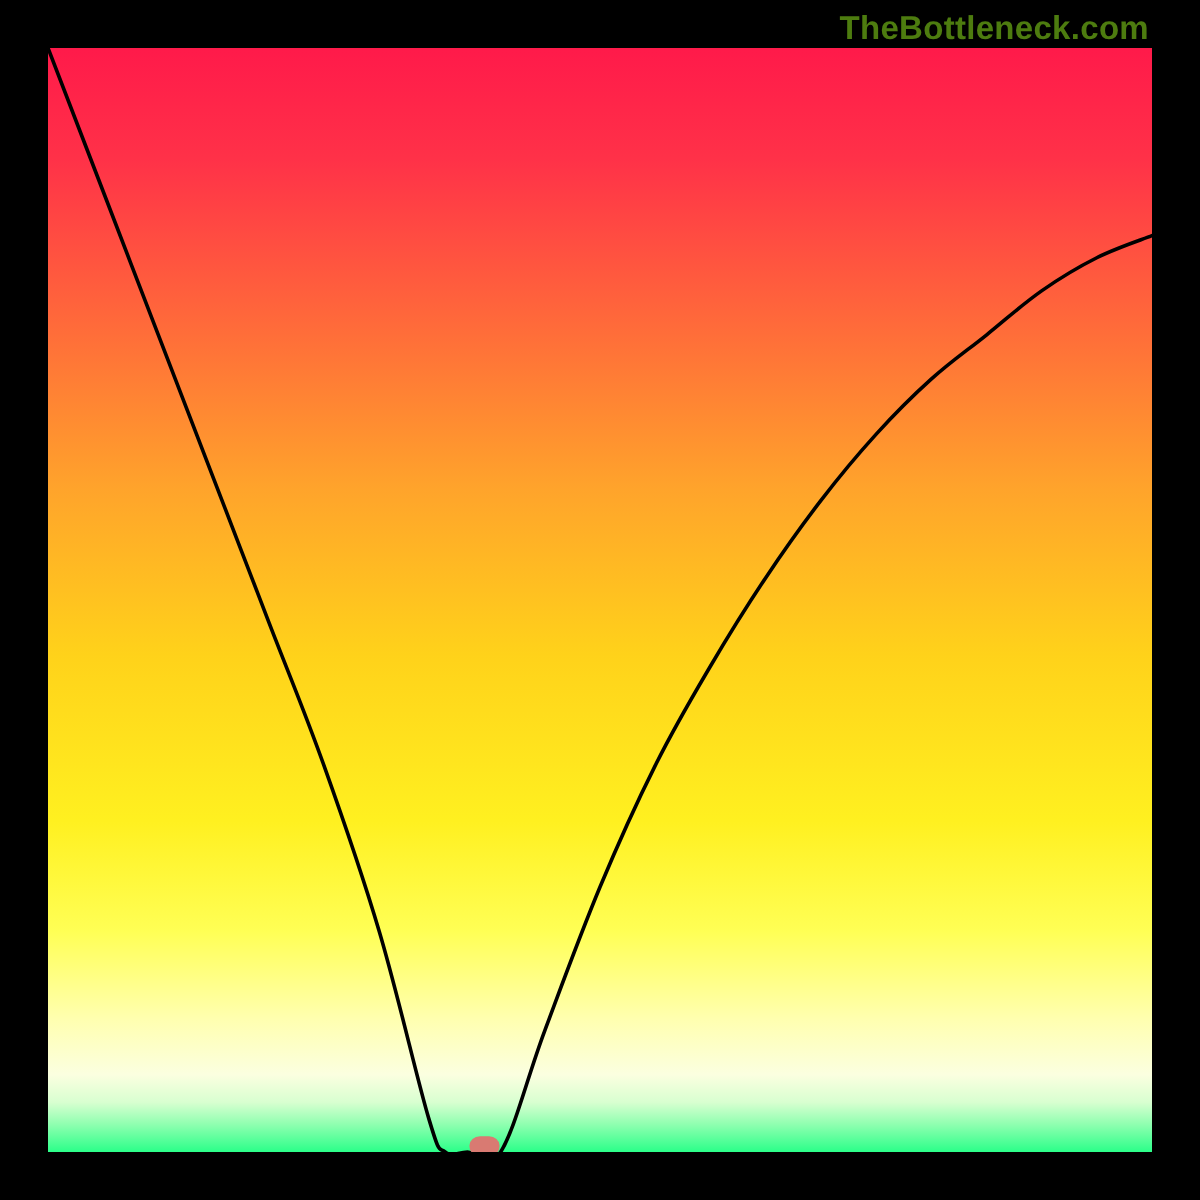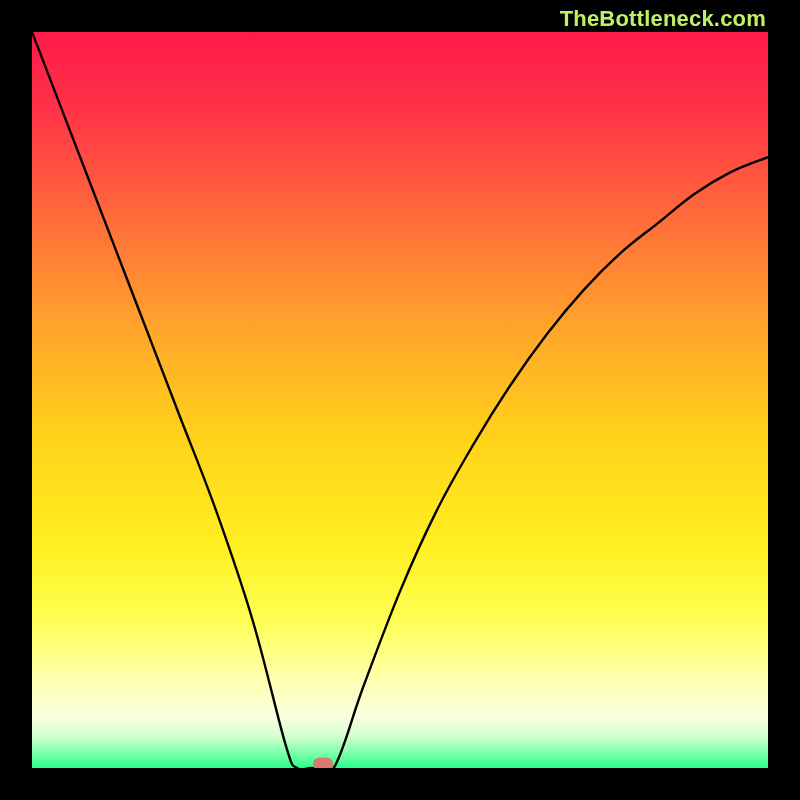--- a/index.html
+++ b/index.html
@@ -31,21 +31,21 @@
   .curve-svg {
     position: absolute;
     inset: 0;
     width: 100%;
     height: 100%;
   }
   .watermark {
     position: absolute;
     top: 6px;
     right: 34px;
-    color: #bef264;
+    color: #4d7c0f;
     font-size: 22px;
     font-weight: 600;
     letter-spacing: 0.2px;
   }
   .marker {
     position: absolute;
     width: 20px;
     height: 13px;
     border-radius: 7px / 6px;
     background: #d97a72;

